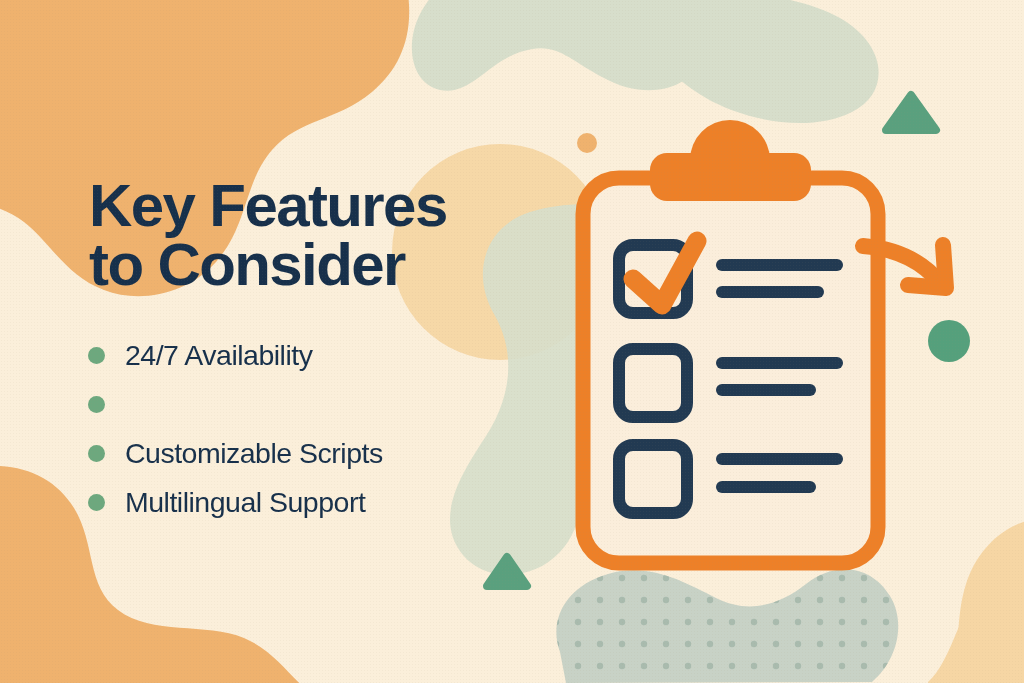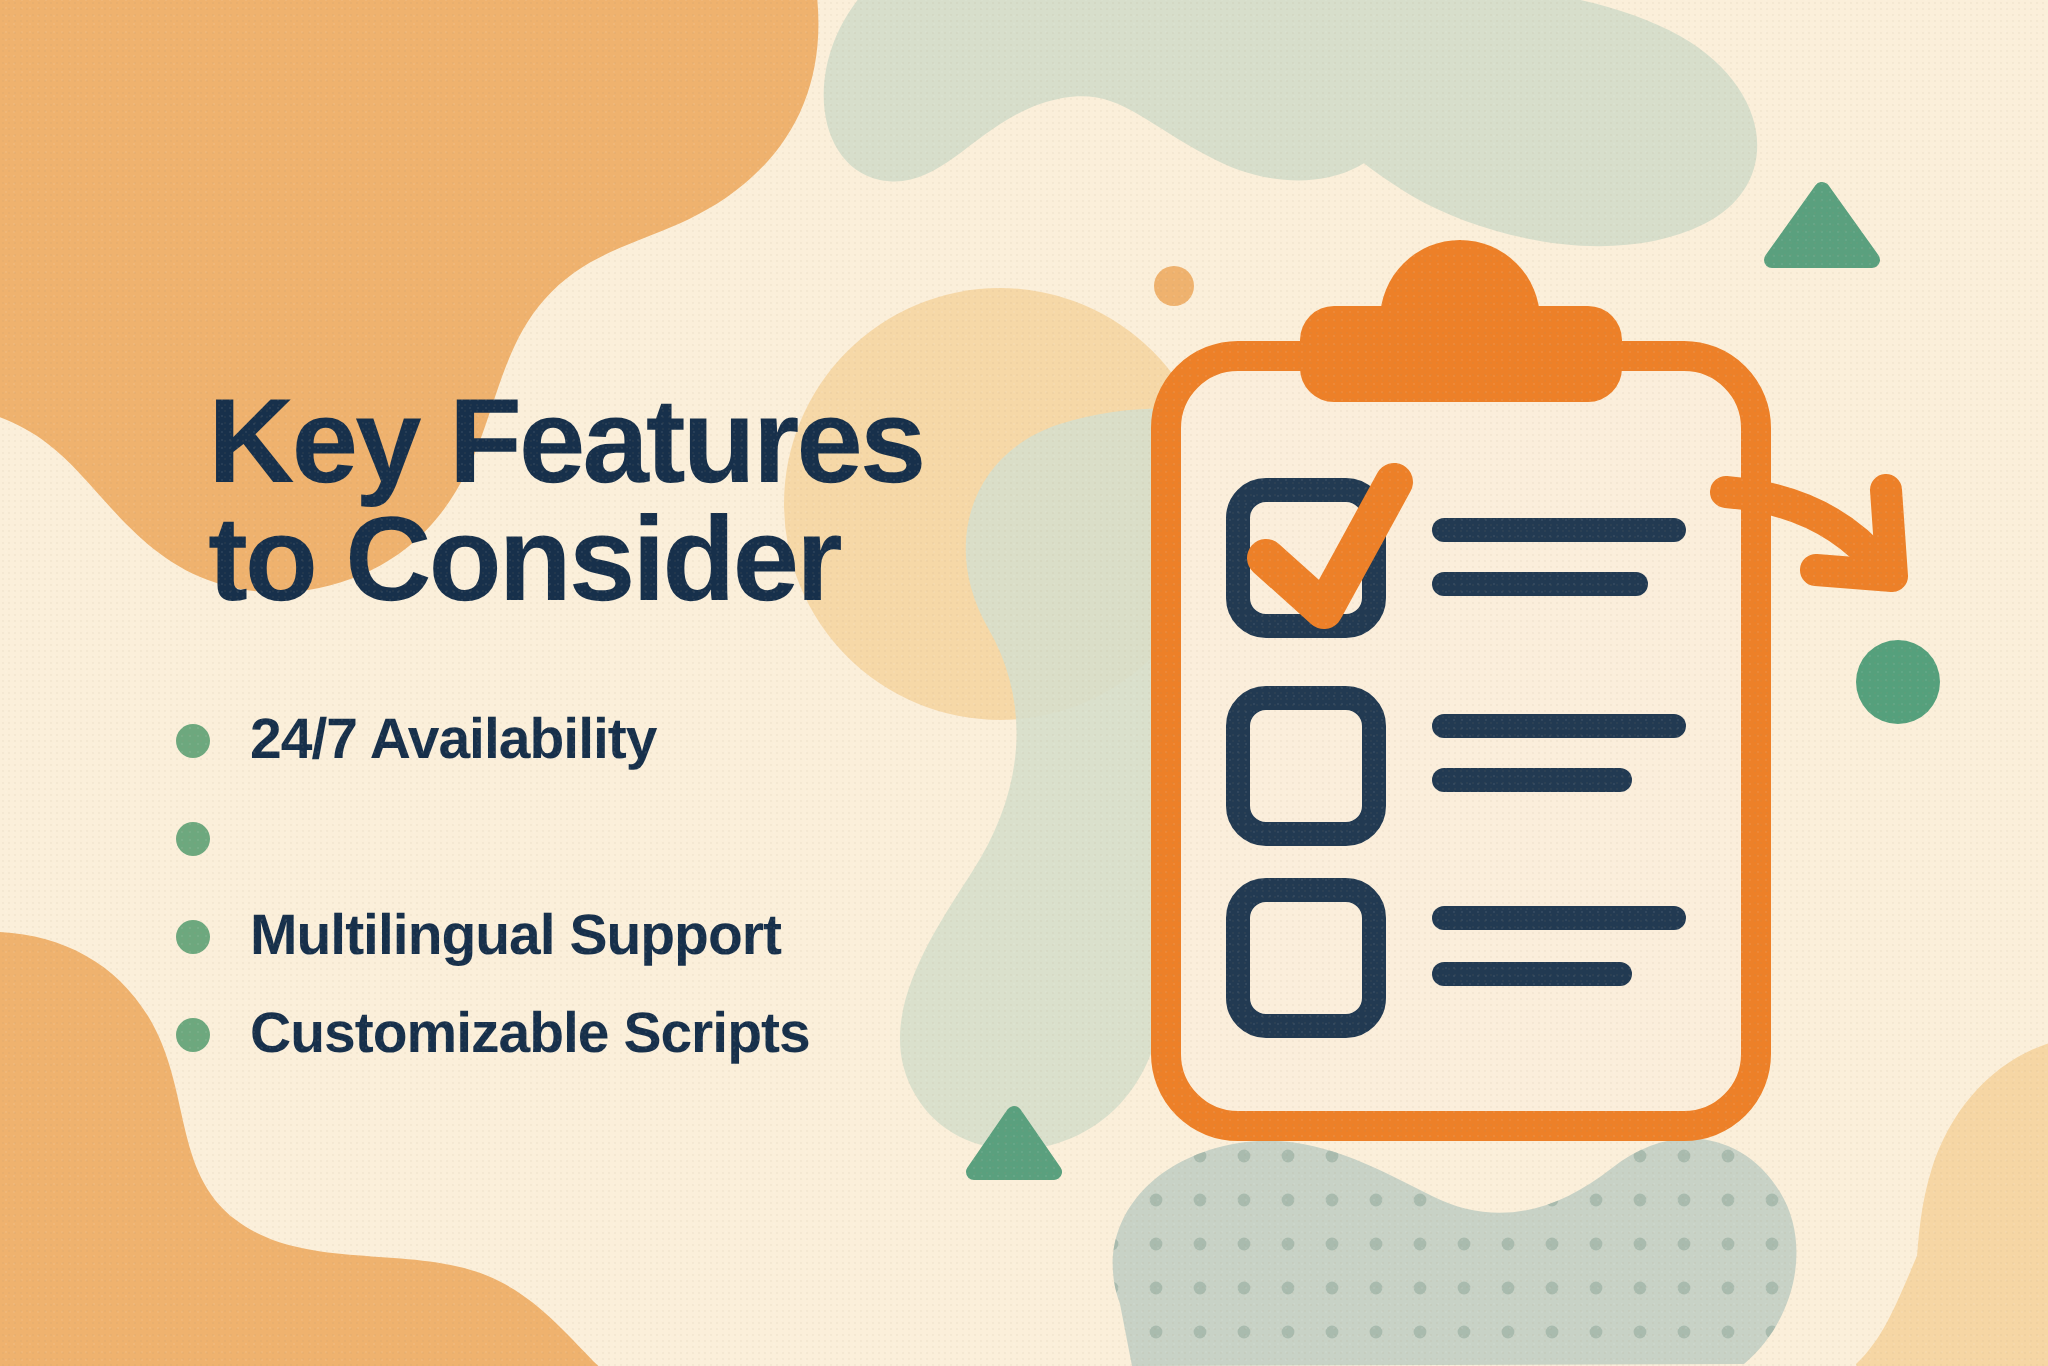--- a/index.html
+++ b/index.html
@@ -23,21 +23,21 @@
     height: 683px;
     display: block;
   }
   #text-block {
     position: absolute;
     left: 88px;
     top: 176px;
     width: 440px;
   }
   #headline {
-    margin: 16px;
+    margin: 1px;
     font-size: 60px;
     line-height: 0.98;
     letter-spacing: -1.6px;
     font-weight: bold;
     color: #17304b;
     white-space: pre-line;
   }
   #feature-list {
     list-style: none;
     margin: 0;
@@ -52,21 +52,21 @@
   .bullet-dot {
     width: 17px;
     height: 17px;
     border-radius: 50%;
     background: #6da87e;
     flex: 0 0 auto;
     margin-right: 20px;
   }
   .bullet-label {
     font-size: 28.5px;
-    font-weight: bold;
+    font-weight: normal;
     letter-spacing: -0.5px;
     color: #17304b;
     white-space: nowrap;
   }
   #grain {
     position: absolute;
     left: 0; top: 0;
     width: 1024px; height: 683px;
     pointer-events: none;
     opacity: .35;
@@ -176,23 +176,23 @@
     <ul id="feature-list">
       <li>
         <span class="bullet-dot"></span>
         <span class="bullet-label">24/7 Availability</span>
       </li>
       <li>
         <span class="bullet-dot"></span>
       </li>
       <li>
         <span class="bullet-dot"></span>
-        <span class="bullet-label">Multilingual Support</span>
+        <span class="bullet-label">Customizable Scripts</span>
       </li>
       <li>
         <span class="bullet-dot"></span>
-        <span class="bullet-label">Customizable Scripts</span>
+        <span class="bullet-label">Multilingual Support</span>
       </li>
     </ul>
   </div>
 
   <div id="grain"></div>
 </div>
 
 </body></html>

